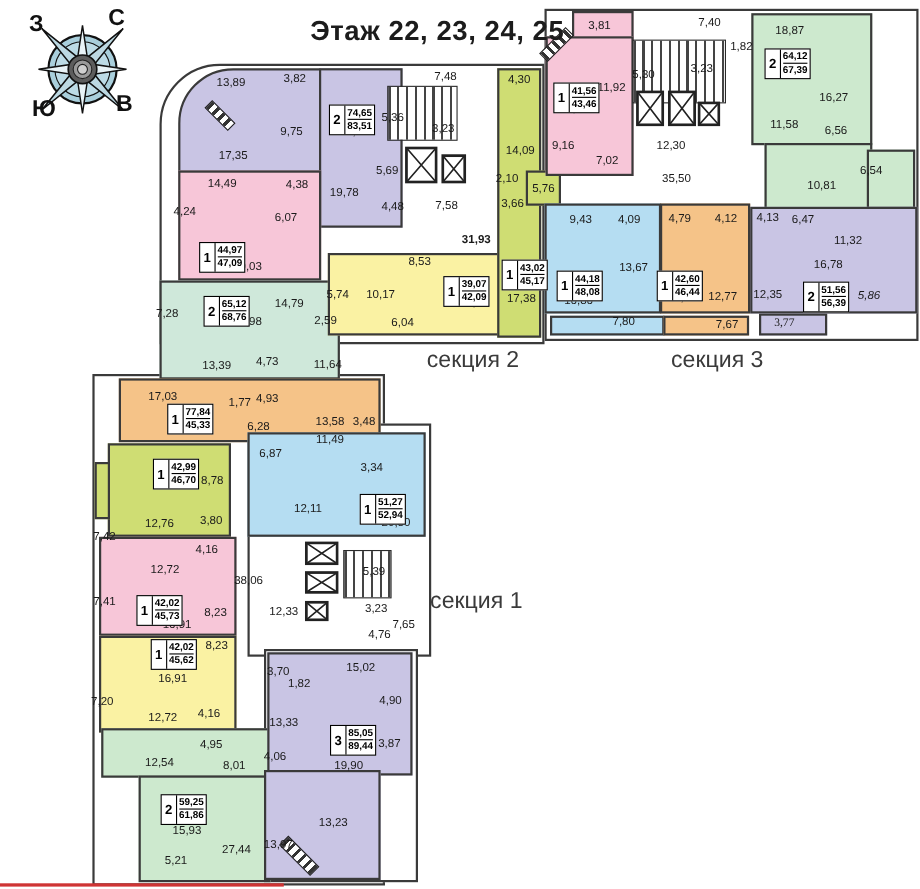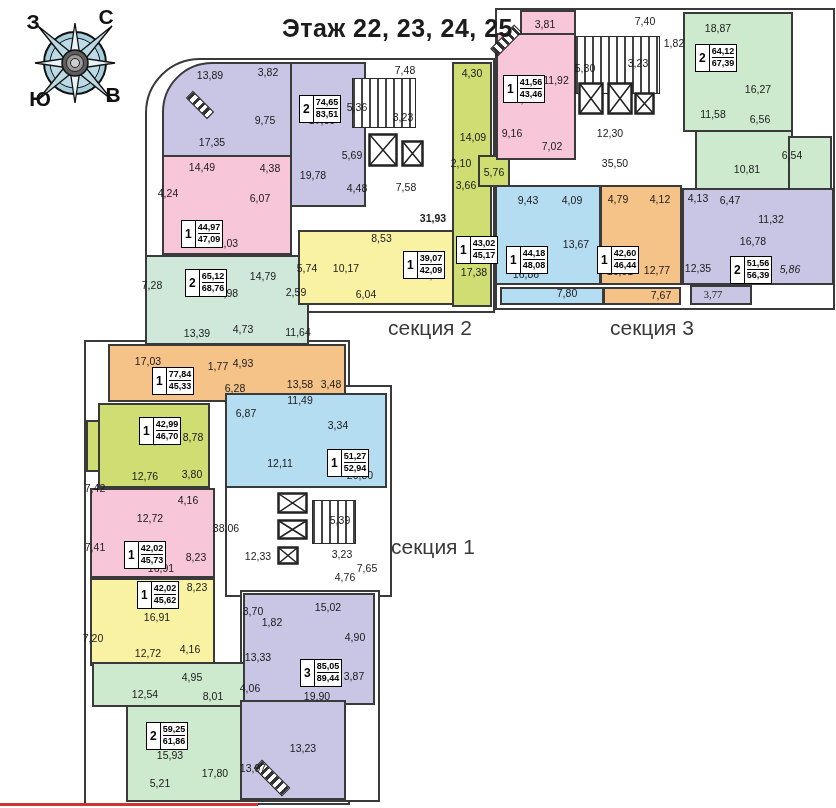--- a/index.html
+++ b/index.html
@@ -283,21 +283,21 @@
           <span>45,62</span>
         </span>
       </div>
       <div class="apt" style="left: 92px; top: 662px; width: 156px; height: 45px; background: rgb(205, 233, 206);"></div>
       <div class="apt" style="left: 126px; top: 705px; width: 120px; height: 97px; background: rgb(205, 233, 206);"></div>
       <span class="lbl" style="left: 192px; top: 677px;">4,95</span>
       <span class="lbl" style="left: 145px; top: 694px;">12,54</span>
       <span class="lbl" style="left: 213px; top: 696px;">8,01</span>
       <span class="lbl" style="left: 170px; top: 755px;">15,93</span>
       <span class="lbl" style="left: 160px; top: 783px;">5,21</span>
-      <span class="lbl" style="left: 215px; top: 773px;">17,80</span>
+      <span class="lbl" style="left: 215px; top: 773px;">27,44</span>
       <div class="badge" style="left: 146px; top: 722px;">
         <span class="bn">2</span>
         <span class="ba">
           <span>59,25</span>
           <span>61,86</span>
         </span>
       </div>
       <div class="apt" style="left: 243px; top: 593px; width: 132px; height: 112px; background: rgb(201, 197, 228);"></div>
       <div class="apt" style="left: 240px; top: 700px; width: 106px; height: 100px; background: rgb(201, 197, 228);"></div>
       <span class="lbl" style="left: 253px; top: 611px;">3,70</span>

